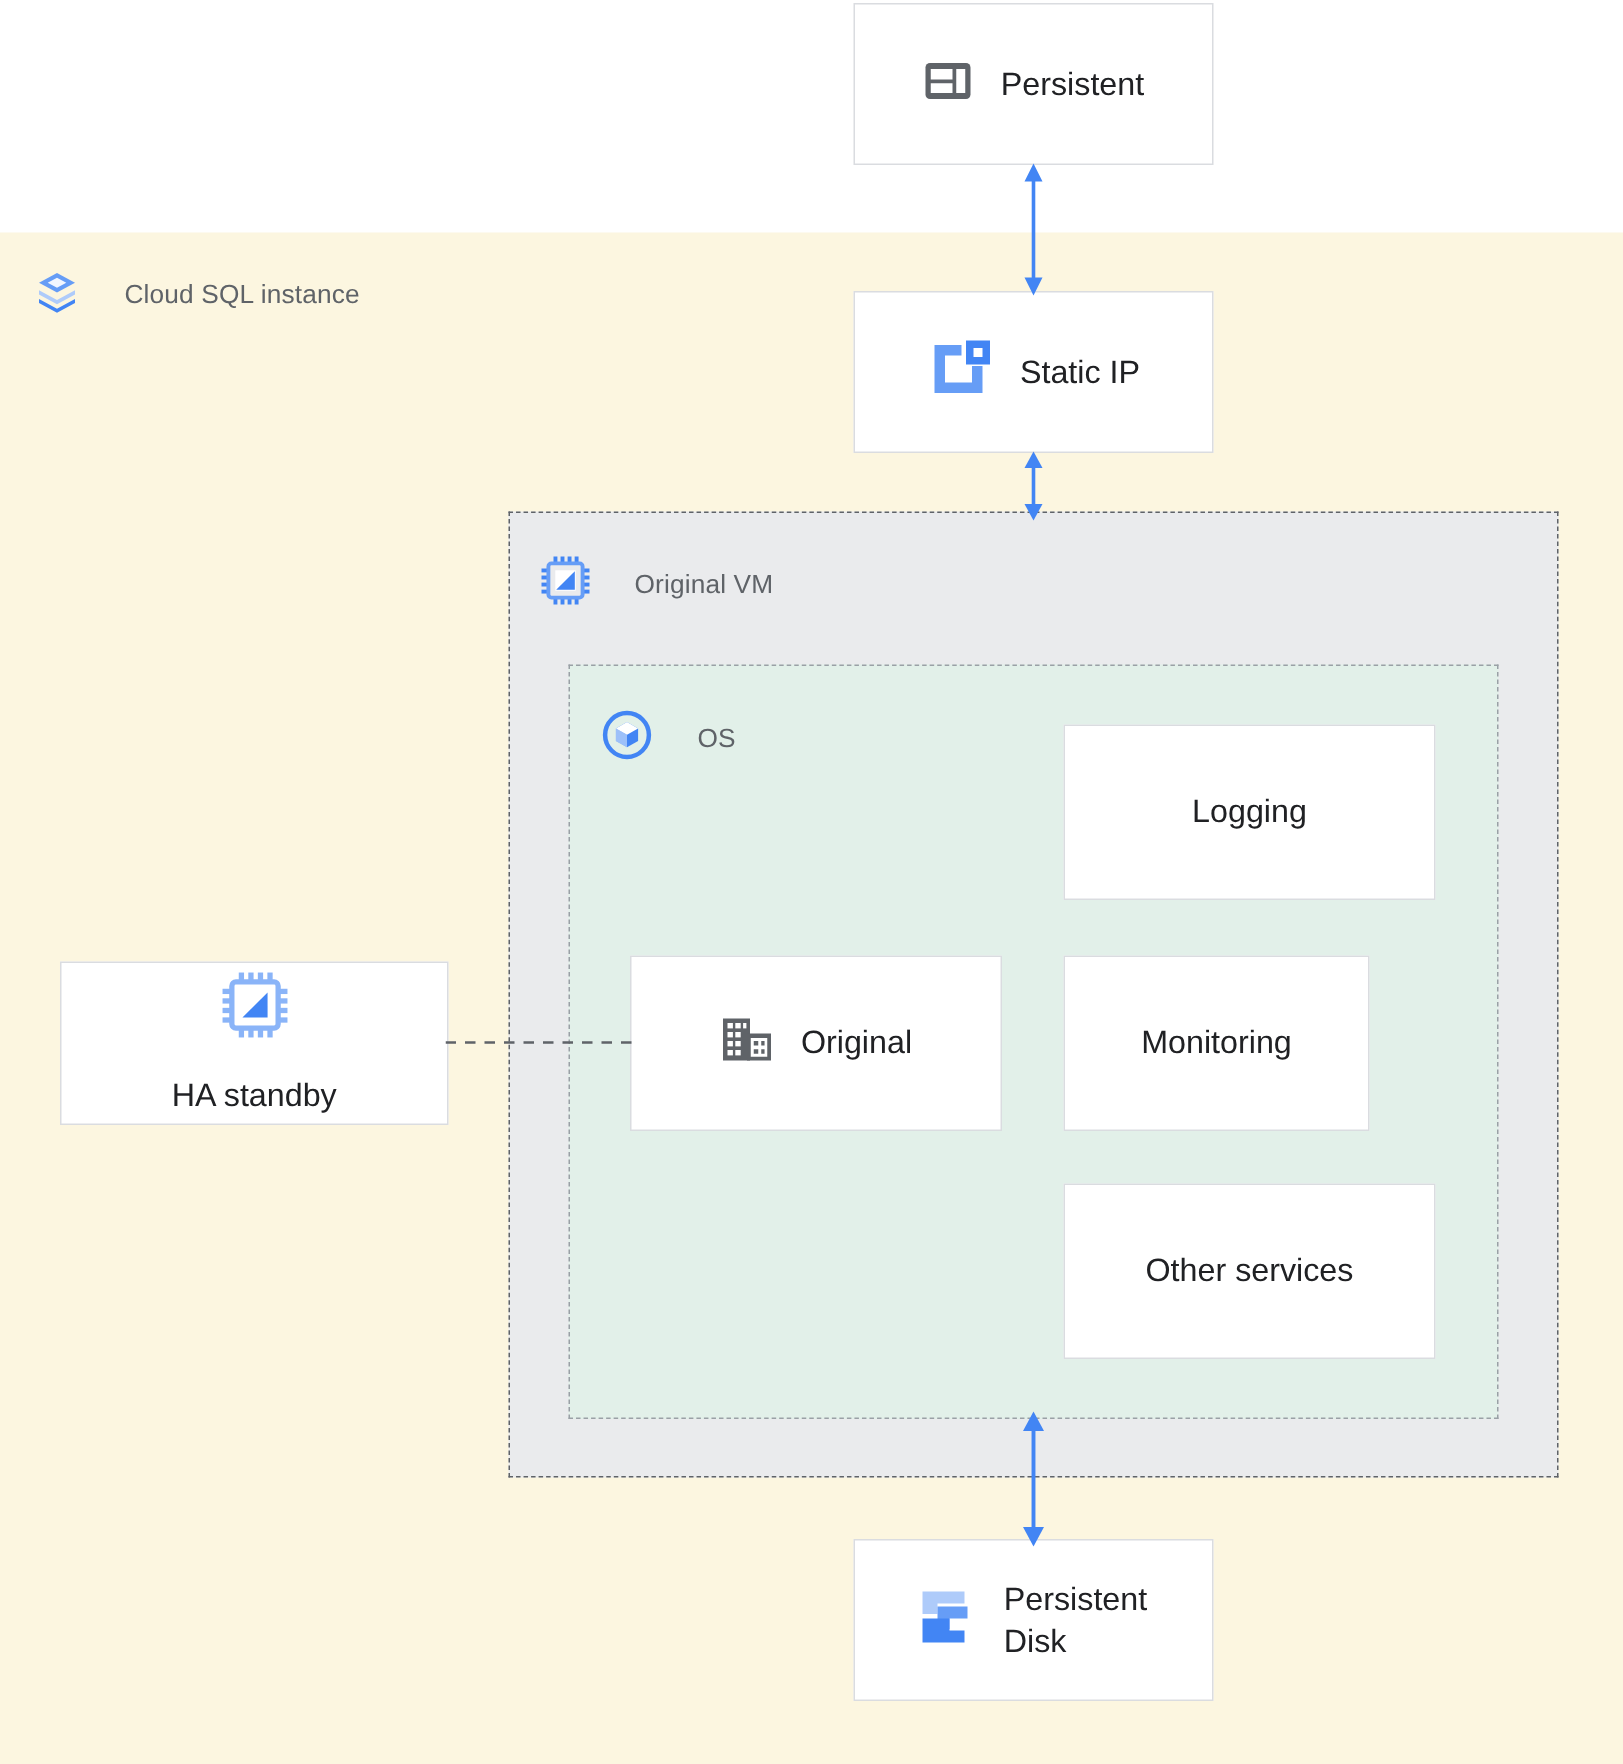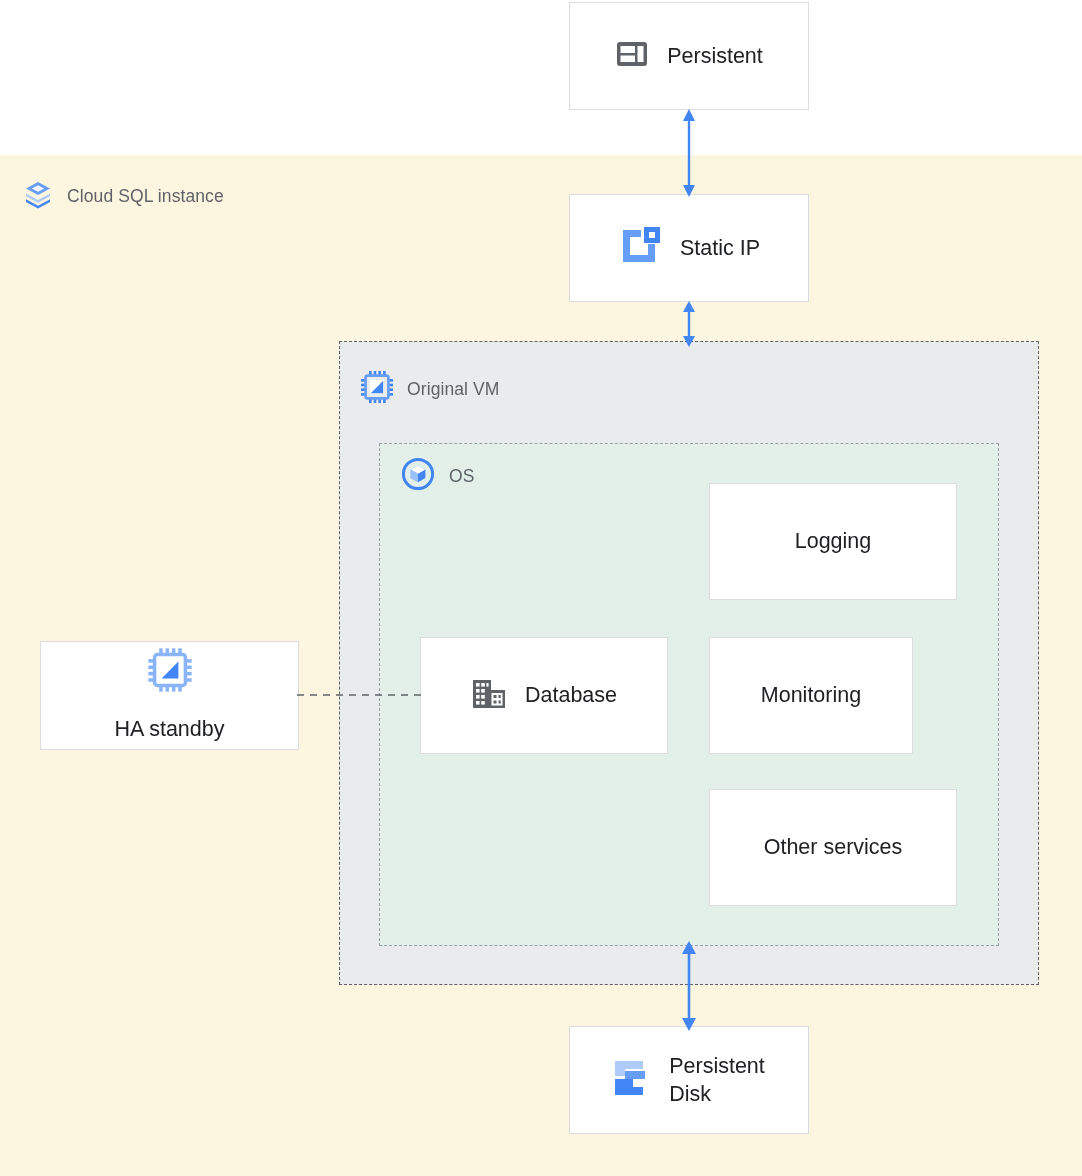--- a/index.html
+++ b/index.html
@@ -26,21 +26,21 @@
     left: 0;
     top: 155px;
     width: 1082px;
     height: 1021px;
     background: #FCF6E0;
   }
   .region-label {
     position: absolute;
     display: flex;
     align-items: center;
-    gap: 13px;
+    gap: 29px;
   }
   .region-label .region-label-text {
     font-size: 17.5px;
     color: #5F6368;
     letter-spacing: .1px;
     white-space: nowrap;
   }
   #cloudsql-label { left: 22px; top: 178px; }
 
   
@@ -60,21 +60,21 @@
   .region-os {
     position: absolute;
     left: 379px;
     top: 443px;
     width: 620px;
     height: 503px;
     background: #E2F0E9;
     border: 1.6px dashed #9AA0A6;
     box-sizing: border-box;
   }
-  #os-label { left: 400px; top: 456px; }
+  #os-label { left: 400px; top: 472px; }
 
   
   .node {
     position: absolute;
     background: #ffffff;
     border: 1.4px solid #DADCE0;
     box-sizing: border-box;
     display: flex;
     align-items: center;
     justify-content: center;
@@ -223,21 +223,21 @@
         </g>
         <rect x="20.5" y="16" width="11" height="12.5" fill="#FFFFFF"></rect>
         <g fill="#5F6368">
           <rect x="22.5" y="18" width="3" height="3"></rect>
           <rect x="27.5" y="18" width="2.2" height="3"></rect>
           <rect x="22.5" y="23.5" width="3" height="3"></rect>
           <rect x="27.5" y="23.5" width="2.2" height="3"></rect>
         </g>
       </svg>
     </span>
-    <span class="node-label">Database</span>
+    <span class="node-label">Original</span>
   </div>
 
   <div class="node center-text" id="node-monitoring">
     <span class="node-label">Monitoring</span>
   </div>
 
   <div class="node center-text" id="node-otherservices">
     <span class="node-label">Other services</span>
   </div>
 

